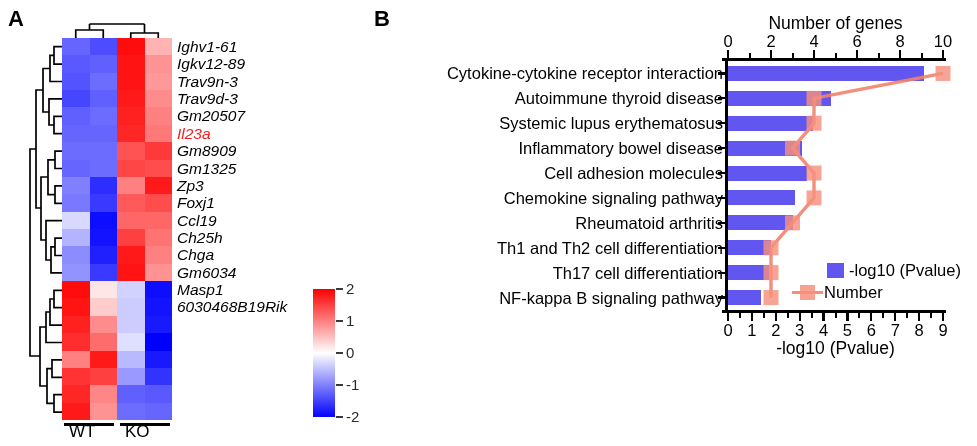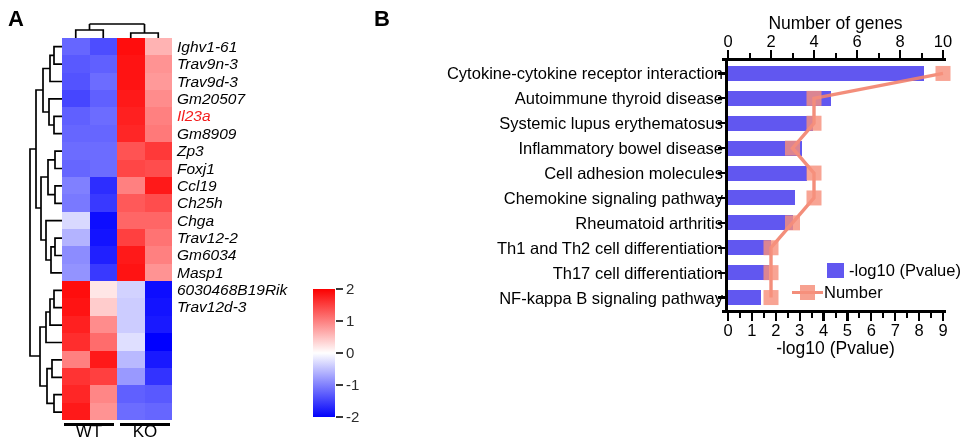--- a/index.html
+++ b/index.html
@@ -7,21 +7,21 @@
          font-family:"Liberation Sans",sans-serif;color:#000;overflow:hidden;}
   .abs{position:absolute;}
   .panel-letter{font-weight:bold;font-size:22px;}
   
   #dendro-svg{left:0;top:0;}
   #heatmap{left:62px;top:38px;width:110px;height:382px;display:grid;
            grid-template-columns:repeat(4,1fr);grid-template-rows:repeat(22,1fr);}
   #gene-labels{left:177px;top:38px;width:170px;height:382px;display:flex;flex-direction:column;}
   .gene-label{height:17.36px;line-height:17.4px;font-style:italic;font-size:15.5px;white-space:nowrap;}
   .group-line{height:2.6px;background:#000;top:423px;}
-  .group-label{top:422px;width:40px;text-align:center;font-size:17px;}
+  .group-label{top:422px;width:40px;text-align:left;font-size:17px;}
   #colorbar{left:313px;top:289px;width:22px;height:128px;
             background:linear-gradient(to bottom,#fb0000 0%,#ffffff 50%,#0202fb 100%);}
   .cbar-dash{left:336px;width:7px;height:2.4px;background:#3a3a3a;}
   .cbar-lab{left:346px;font-size:15px;color:#2c2c2c;line-height:14px;}
   
   .axisline{background:#000;}
   .tick{background:#000;position:absolute;}
   .tick-lab{position:absolute;font-size:16.5px;text-align:center;width:22px;}
   .axis-title{position:absolute;font-size:17.5px;text-align:center;}
   .cat-label{position:absolute;right:0;height:20px;line-height:20px;
@@ -128,35 +128,35 @@
       <div style="background: rgb(96, 96, 255);"></div>
       <div style="background: rgb(89, 89, 255);"></div>
       <div style="background: rgb(255, 25, 25);"></div>
       <div style="background: rgb(255, 147, 147);"></div>
       <div style="background: rgb(108, 108, 255);"></div>
       <div style="background: rgb(102, 102, 255);"></div>
     </div>
 
   <div id="gene-labels" class="abs">
       <div class="gene-label">Ighv1-61</div>
+      <div class="gene-label">Igkv12-89</div>
       <div class="gene-label">Trav9n-3</div>
       <div class="gene-label">Trav9d-3</div>
       <div class="gene-label">Gm20507</div>
       <div class="gene-label" style="color: rgb(243, 29, 29);">Il23a</div>
       <div class="gene-label">Gm8909</div>
+      <div class="gene-label">Gm1325</div>
       <div class="gene-label">Zp3</div>
       <div class="gene-label">Foxj1</div>
       <div class="gene-label">Ccl19</div>
       <div class="gene-label">Ch25h</div>
       <div class="gene-label">Chga</div>
-      <div class="gene-label">Trav12-2</div>
       <div class="gene-label">Gm6034</div>
       <div class="gene-label">Masp1</div>
       <div class="gene-label">6030468B19Rik</div>
-      <div class="gene-label">Trav12d-3</div>
     </div>
 
   <div class="abs group-line" style="left:64px;width:50px;"></div>
   <div class="abs group-line" style="left:120px;width:50px;"></div>
   <div class="abs group-label" style="left:69px;">WT</div>
   <div class="abs group-label" style="left:125px;">KO</div>
 
   <div id="colorbar" class="abs"></div>
   <div id="cbar-ticks"></div>
 

